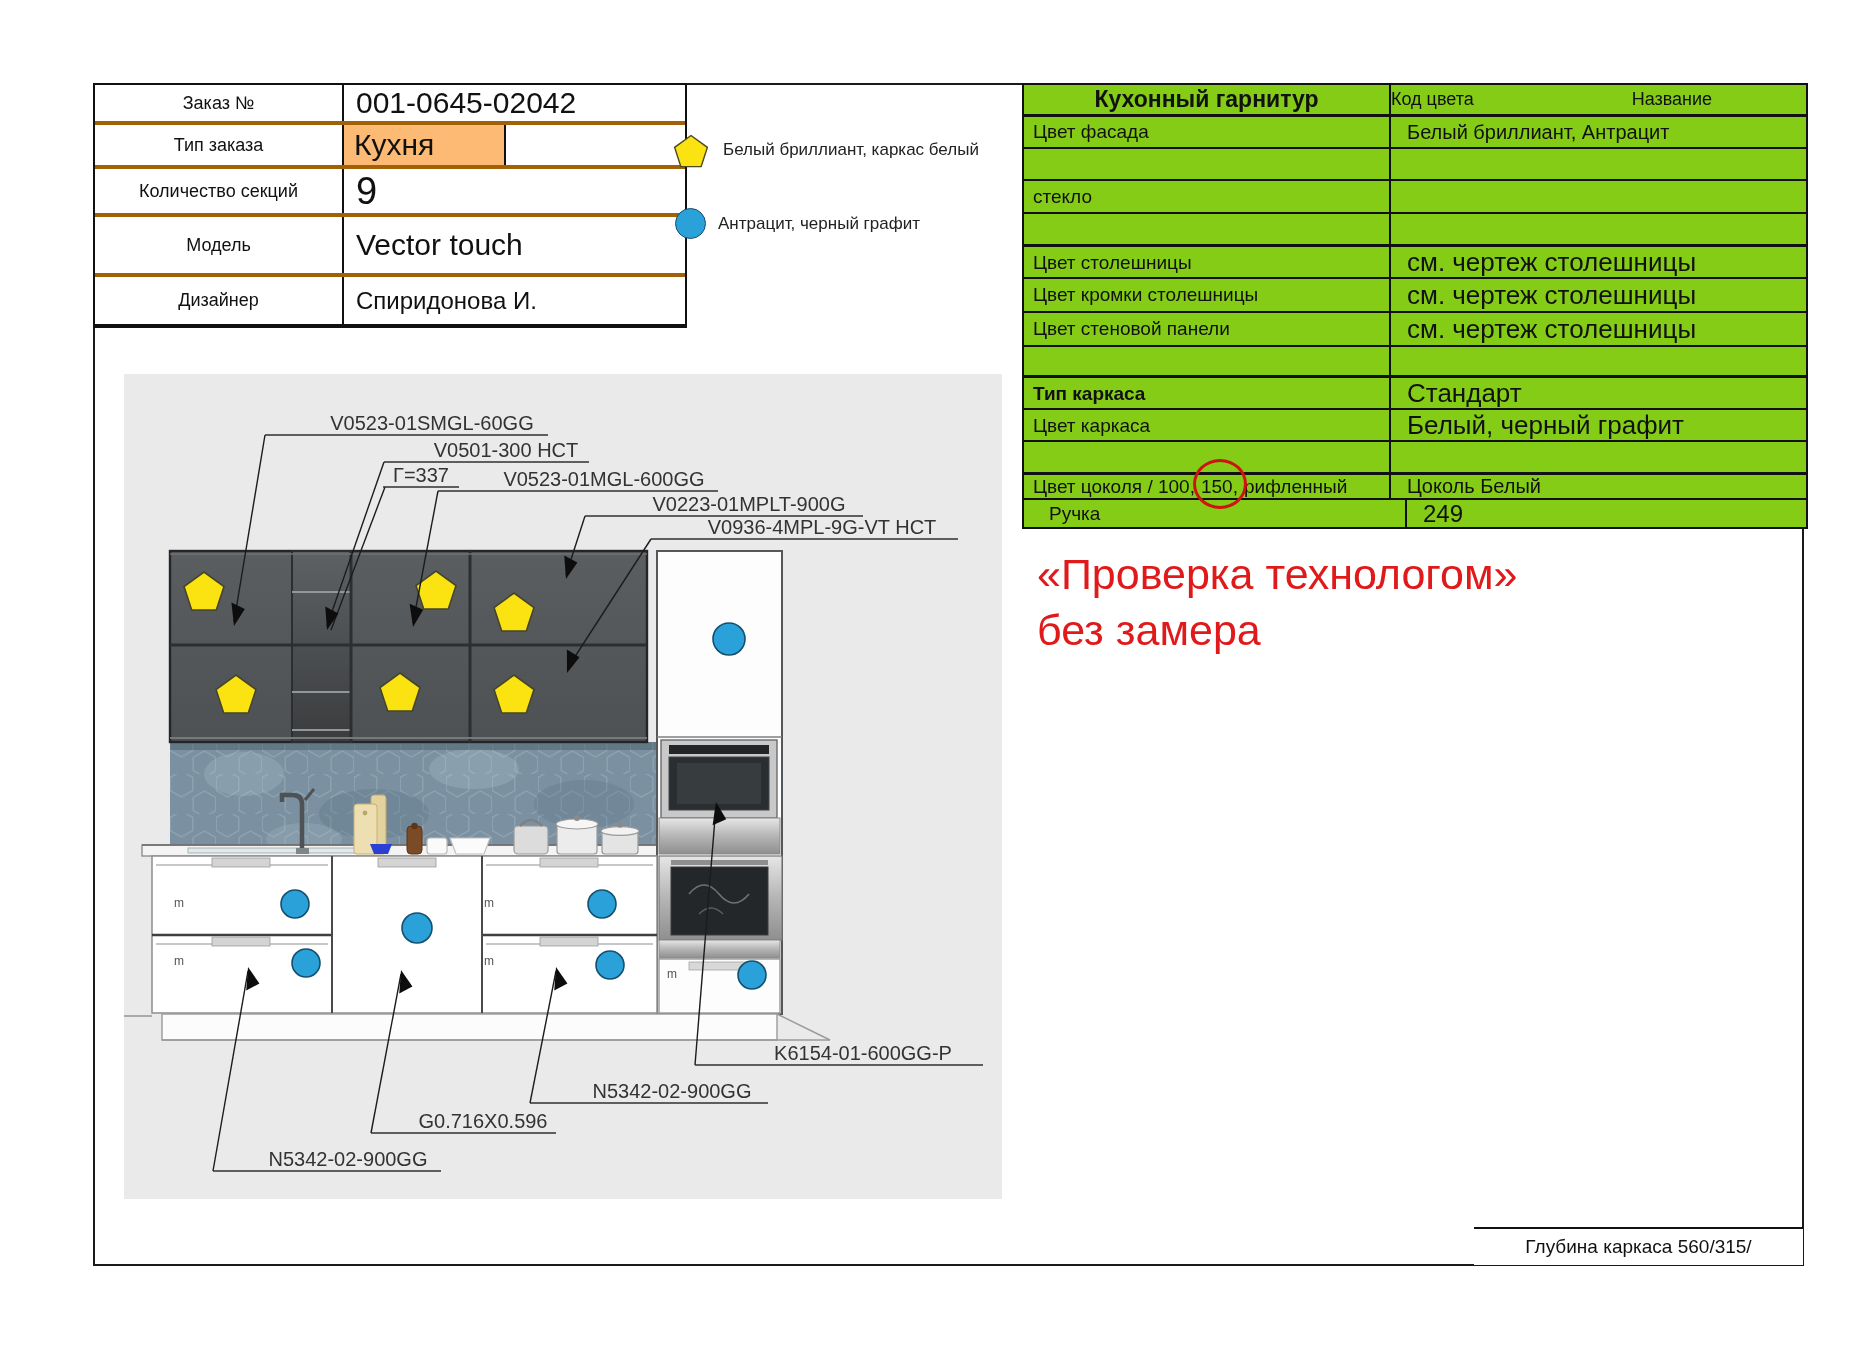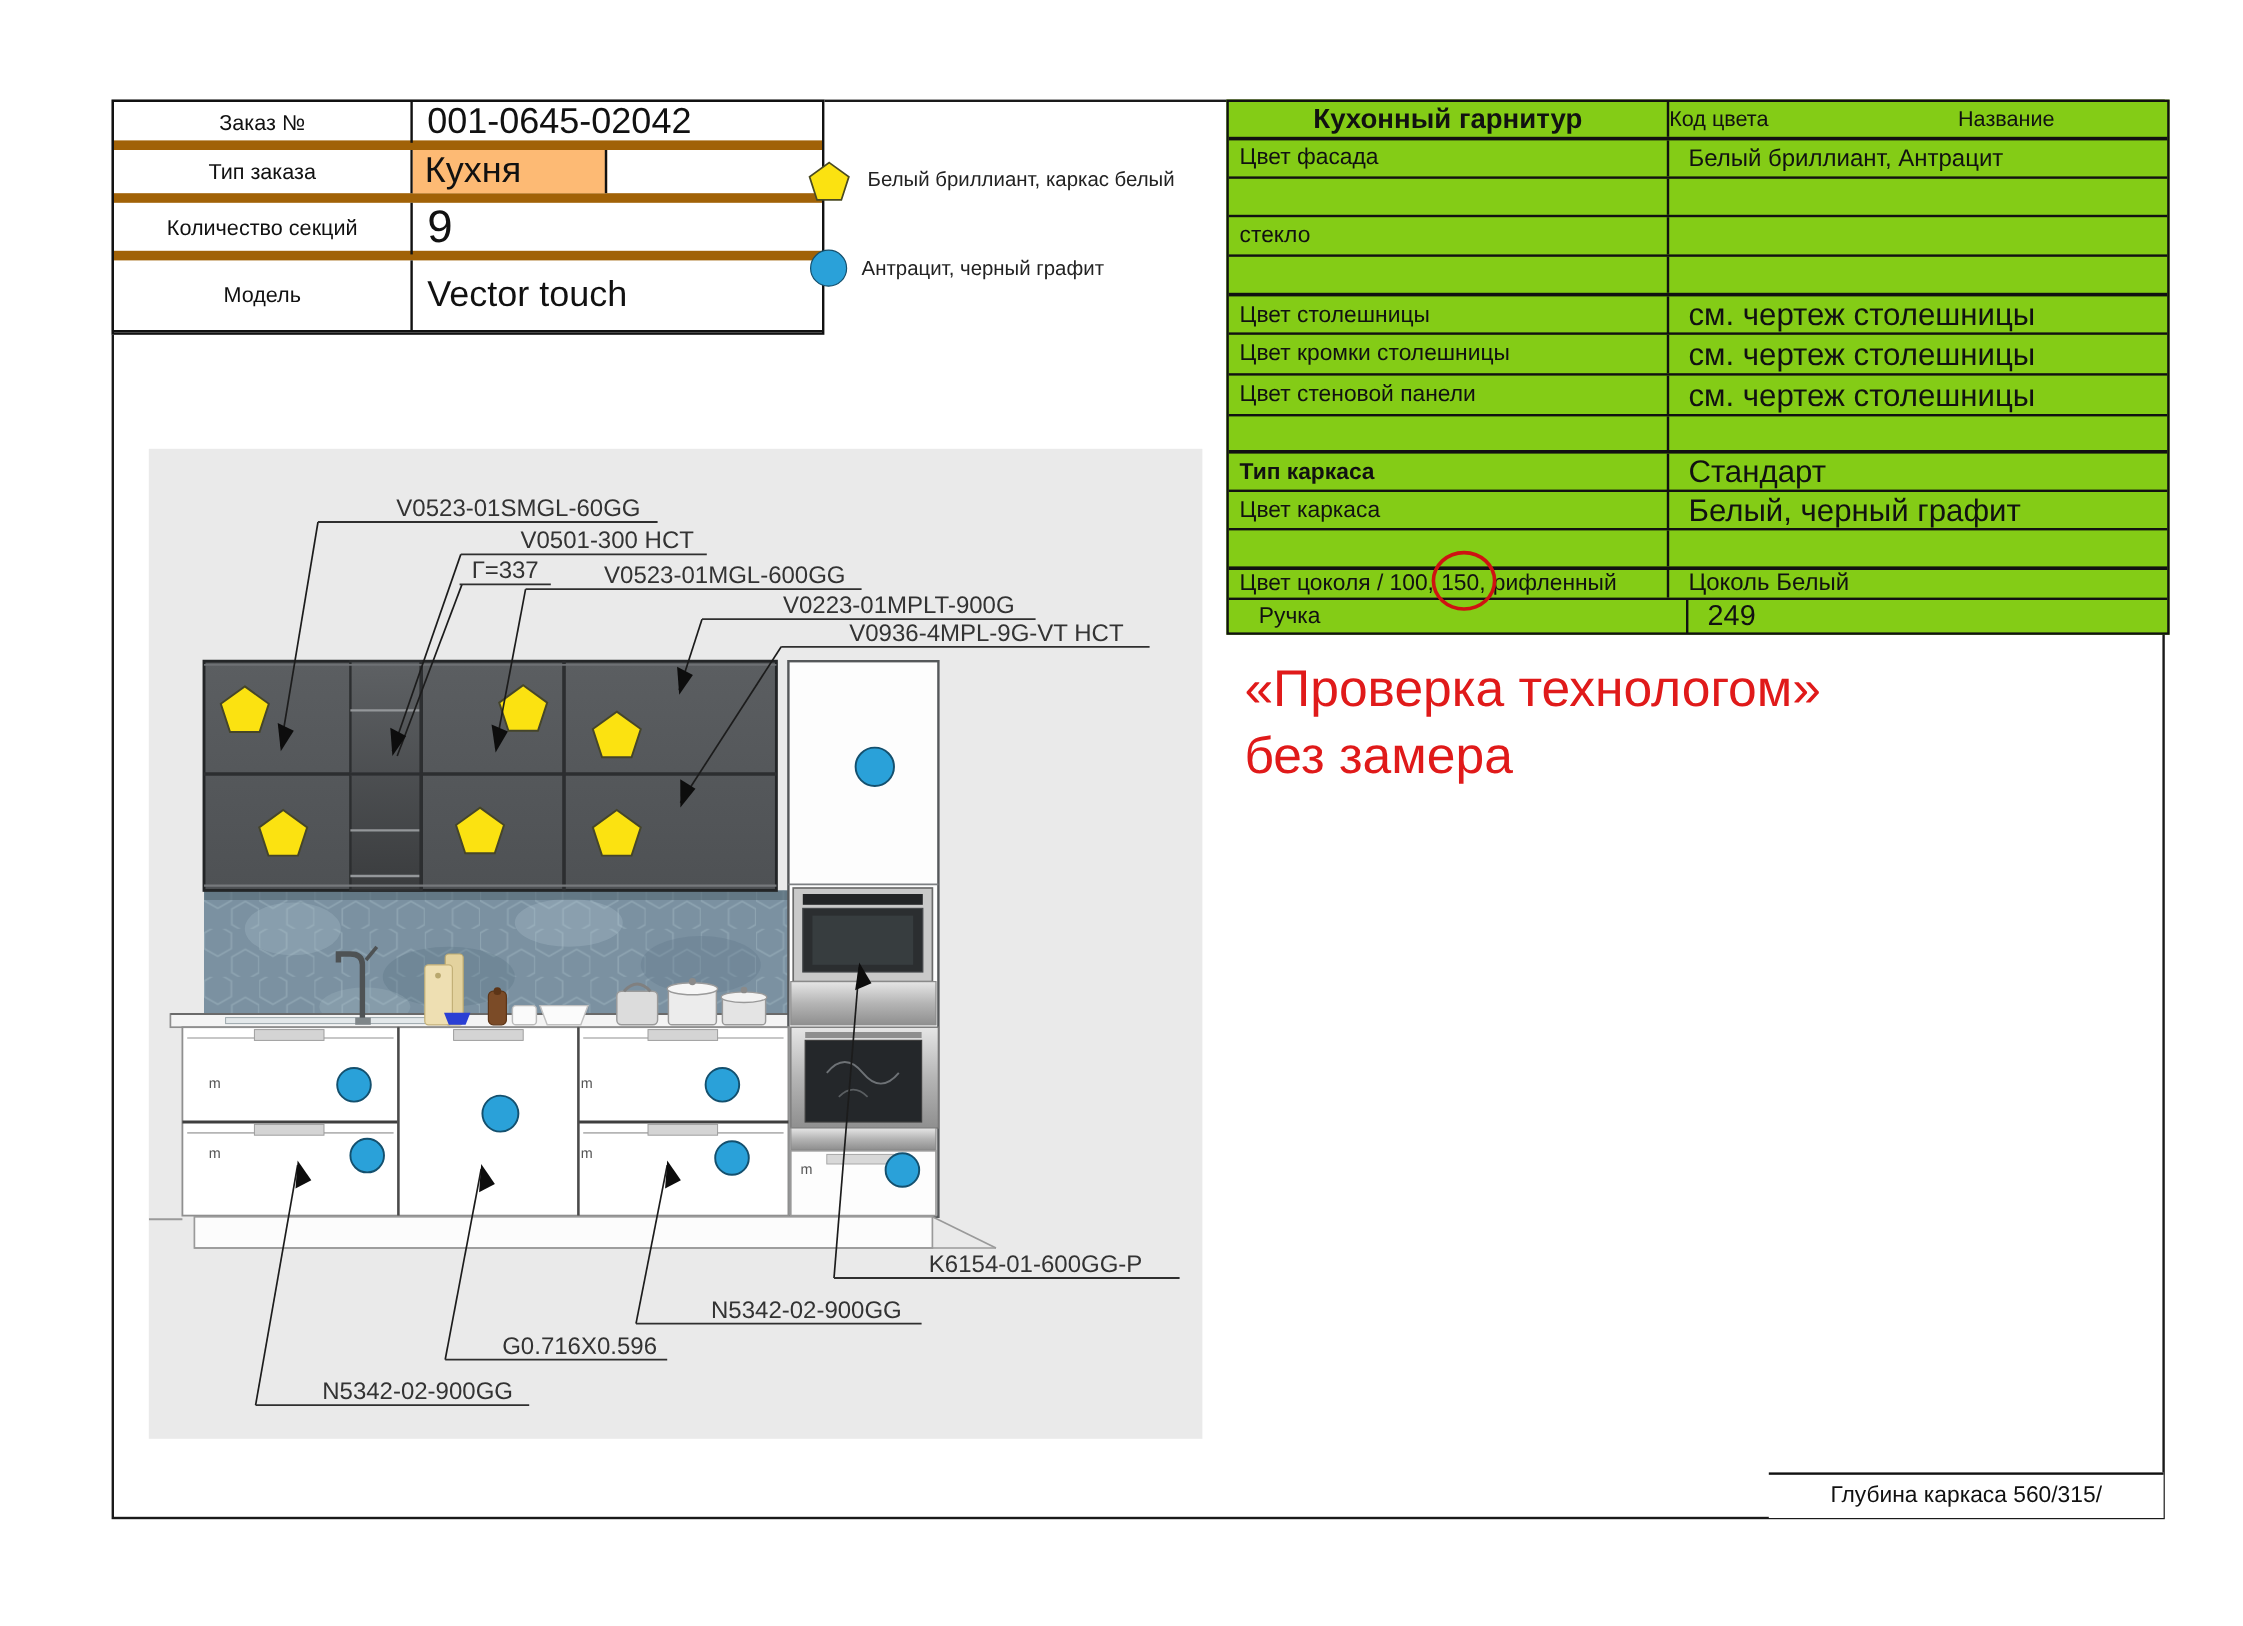--- a/index.html
+++ b/index.html
@@ -1,21 +1,21 @@
 <!DOCTYPE html>
 <html><head>
 <meta charset="utf-8">
 <style>
   html,body{margin:0;padding:0;background:#fff;}
   body{width:1869px;height:1355px;position:relative;font-family:"Liberation Sans",sans-serif;color:#111;}
   .sheet{position:absolute;left:93px;top:83px;width:1711px;height:1183px;border:2px solid #1a1a1a;box-sizing:border-box;}
 
   
   .order-table{position:absolute;left:-2px;top:-2px;width:594px;border:2px solid #111;box-sizing:border-box;background:#fff;}
-  .o-row{display:grid;grid-template-columns:249px 1fr;border-bottom:8px solid #a16207;box-sizing:border-box;}
+  .o-row{display:grid;grid-template-columns:249px 1fr;border-bottom:4px solid #a16207;box-sizing:border-box;}
   .o-row:last-child{border-bottom:2px solid #111;}
   .o-label{display:flex;align-items:center;justify-content:center;font-size:18px;border-right:2px solid #111;box-sizing:border-box;}
   .o-value{display:flex;align-items:center;padding-left:12px;box-sizing:border-box;}
   .kuhnya{background:#fdba74;height:100%;width:162px;display:flex;align-items:center;padding-left:10px;border-right:2px solid #111;box-sizing:border-box;font-size:30px;}
 
   
   .legend-item{position:absolute;display:flex;align-items:center;gap:12px;}
   .legend-text{font-size:17px;color:#222;white-space:nowrap;}
   .legend-circle{width:31px;height:31px;border-radius:50%;background:#2aa1d9;border:1.5px solid #14506e;box-sizing:border-box;}
 
@@ -61,20 +61,24 @@
         <div class="kuhnya">Кухня</div>
       </div>
     </div>
     <div class="o-row" style="height:48px">
       <div class="o-label">Количество секций</div>
       <div class="o-value" style="font-size:38px">9</div>
     </div>
     <div class="o-row" style="height:60px">
       <div class="o-label">Модель</div>
       <div class="o-value" style="font-size:30px">Vector touch</div>
+    </div>
+    <div class="o-row" style="height:49px">
+      <div class="o-label">Дизайнер</div>
+      <div class="o-value" style="font-size:24px">Спиридонова И.</div>
     </div>
   </div>
 
   <div class="legend-item" style="left:576px;top:46px;">
     <svg width="40" height="38" viewBox="-22 -22 44 42">
       <path d="M0,-19 L18.1,-5.9 L11.2,15.4 L-11.2,15.4 L-18.1,-5.9 Z" fill="#fbe211" stroke="#4a4a22" stroke-width="1.6" transform="translate(0,2)"></path>
     </svg>
     <span class="legend-text">Белый бриллиант, каркас белый</span>
   </div>
   <div class="legend-item" style="left:580px;top:123px;">

